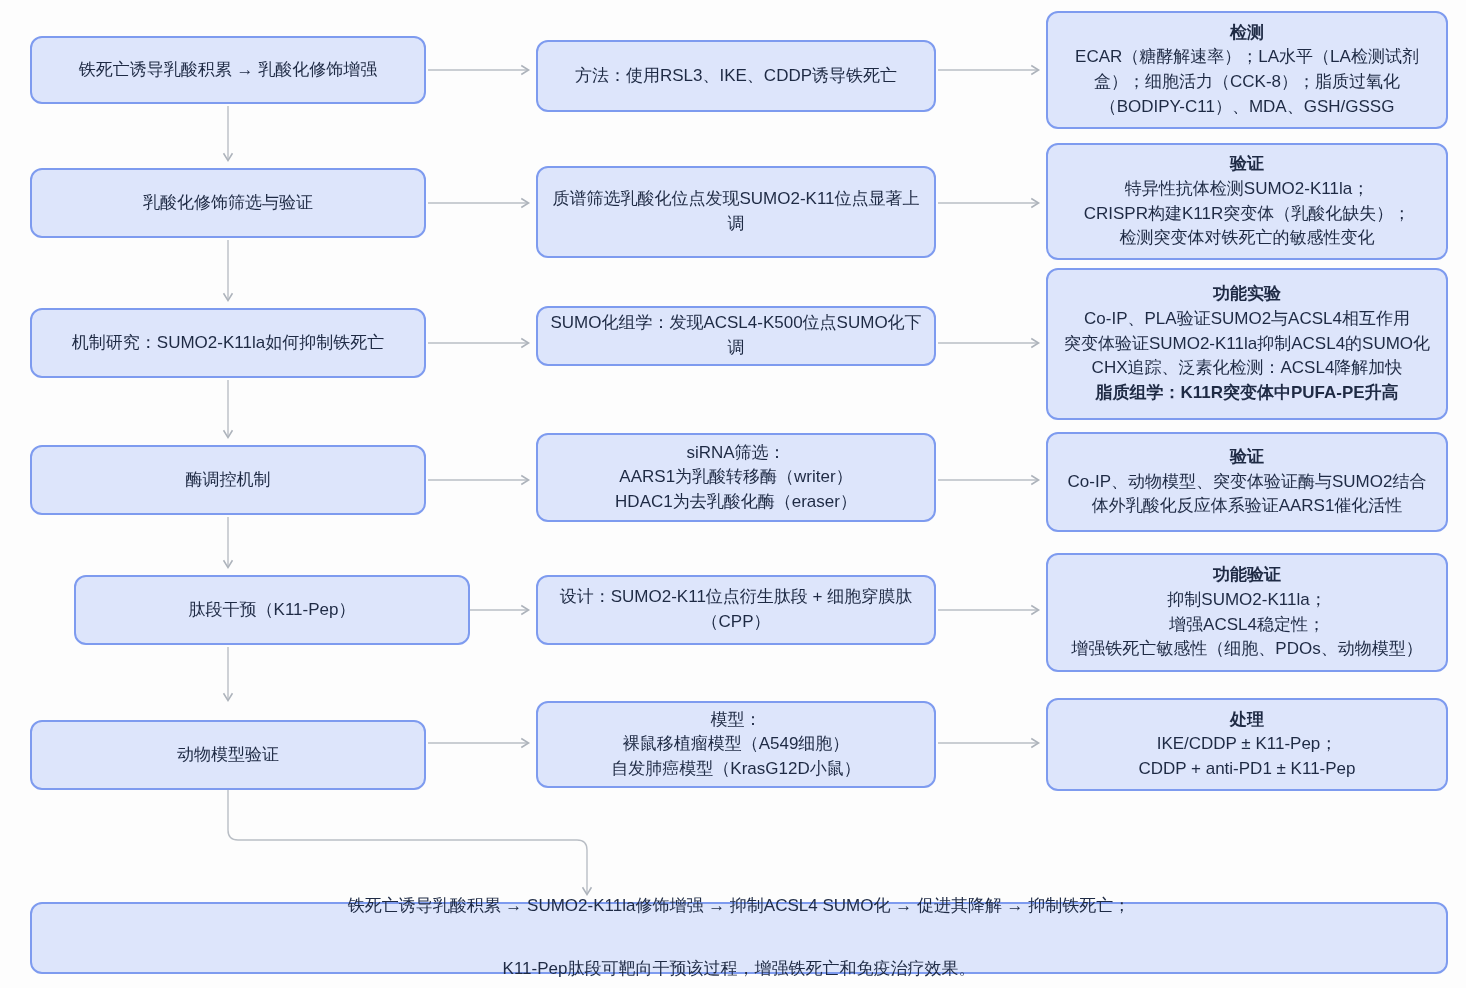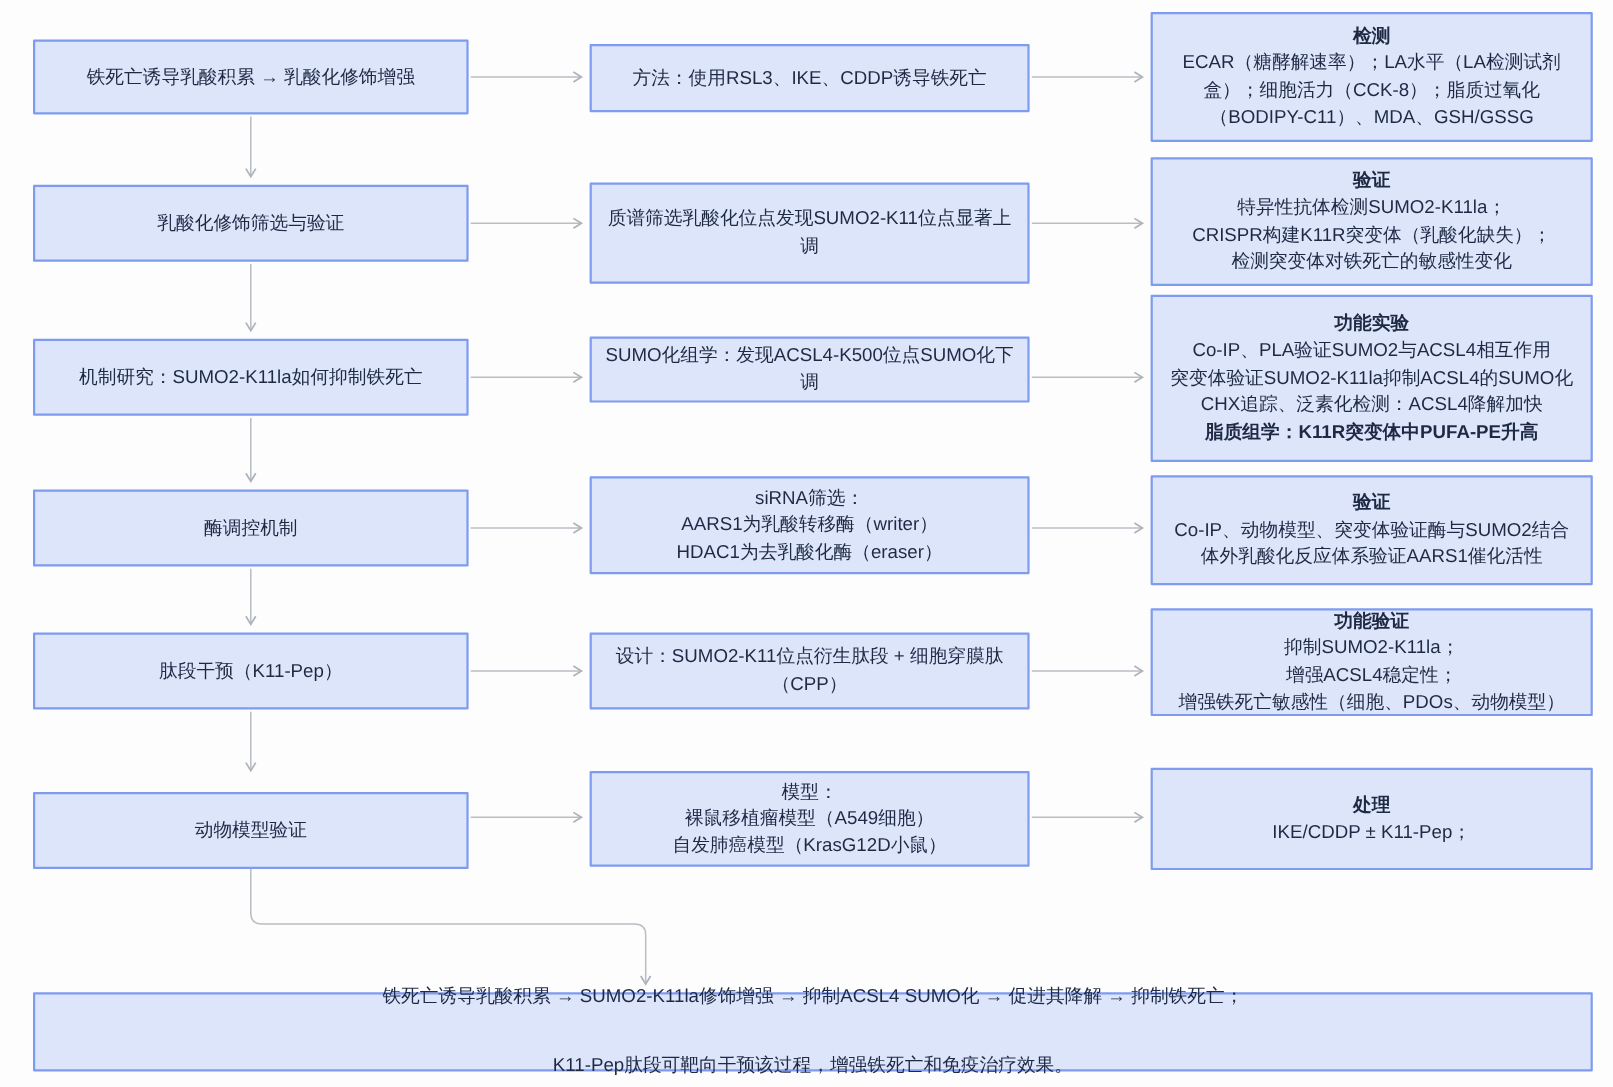--- a/index.html
+++ b/index.html
@@ -4,49 +4,49 @@
 <style>
   html,body{margin:0;padding:0;background:#fdfdfd;}
   .canvas{
     position:relative;width:1466px;height:988px;overflow:hidden;
     font-family:"Liberation Sans","DejaVu Sans",sans-serif;
     color:#1e2a44;
   }
   .arrow-layer{position:absolute;left:0;top:0;z-index:0;}
   .node{
     position:absolute;z-index:1;box-sizing:border-box;
-    background:#dde5fb;border:2px solid #7e9bef;border-radius:1px;
+    background:#dde5fb;border:2px solid #7e9bef;border-radius:12px;
     display:flex;flex-direction:column;align-items:center;justify-content:center;
     text-align:center;font-size:17px;line-height:1.45;
     padding:6px 12px;
   }
   .node .title{font-weight:bold;}
   .node .line{display:block;width:100%;}
   .node .bold{font-weight:bold;}
   
   .c1{left:30px;width:396px;}
   .c2{left:536px;width:400px;}
   .c3{left:1046px;width:402px;}
   .r1c1{top:36px;height:68px;}
   .r2c1{top:168px;height:70px;}
   .r3c1{top:308px;height:70px;}
   .r4c1{top:445px;height:70px;}
-  .r5c1{top:575px;height:70px;}
+  .r5c1{top:575px;height:70px;margin-left:44px;}
   .r6c1{top:708px;height:70px;margin-top:12px;}
-  .r1c2{top:40px;height:62px;}
+  .r1c2{top:40px;height:72px;}
   .r2c2{top:166px;height:92px;}
   .r3c2{top:306px;height:60px;}
   .r4c2{top:433px;height:89px;text-align:center;}
   .r5c2{top:575px;height:70px;justify-content:center;}
   .r6c2{top:701px;height:87px;}
   .r1c3{top:11px;height:118px;}
   .r2c3{top:143px;height:117px;}
   .r3c3{top:268px;height:152px;}
   .r4c3{top:432px;height:100px;}
-  .r5c3{top:553px;height:98px;}
+  .r5c3{top:553px;height:119px;}
   .r6c3{top:698px;height:93px;}
   .summary{left:30px;top:902px;width:1418px;height:72px;gap:38px;}
 </style>
 </head>
 <body>
 
 <div class="canvas">
 
   <svg class="arrow-layer" width="1466" height="988" viewBox="0 0 1466 988">
     <defs>
@@ -149,20 +149,21 @@
     <span class="line">动物模型验证</span>
   </div>
   <div class="node c2 r6c2">
     <span class="line">模型：</span>
     <span class="line">裸鼠移植瘤模型（A549细胞）</span>
     <span class="line">自发肺癌模型（KrasG12D小鼠）</span>
   </div>
   <div class="node c3 r6c3">
     <span class="line title">处理</span>
     <span class="line">IKE/CDDP ± K11-Pep；</span>
+    <span class="line">CDDP + anti-PD1 ± K11-Pep</span>
   </div>
 
   <div class="node summary">
     <span class="line">铁死亡诱导乳酸积累 → SUMO2-K11la修饰增强 → 抑制ACSL4 SUMO化 → 促进其降解 → 抑制铁死亡；</span>
     <span class="line">K11-Pep肽段可靶向干预该过程，增强铁死亡和免疫治疗效果。</span>
   </div>
 
 </div>
 
 </body></html>

